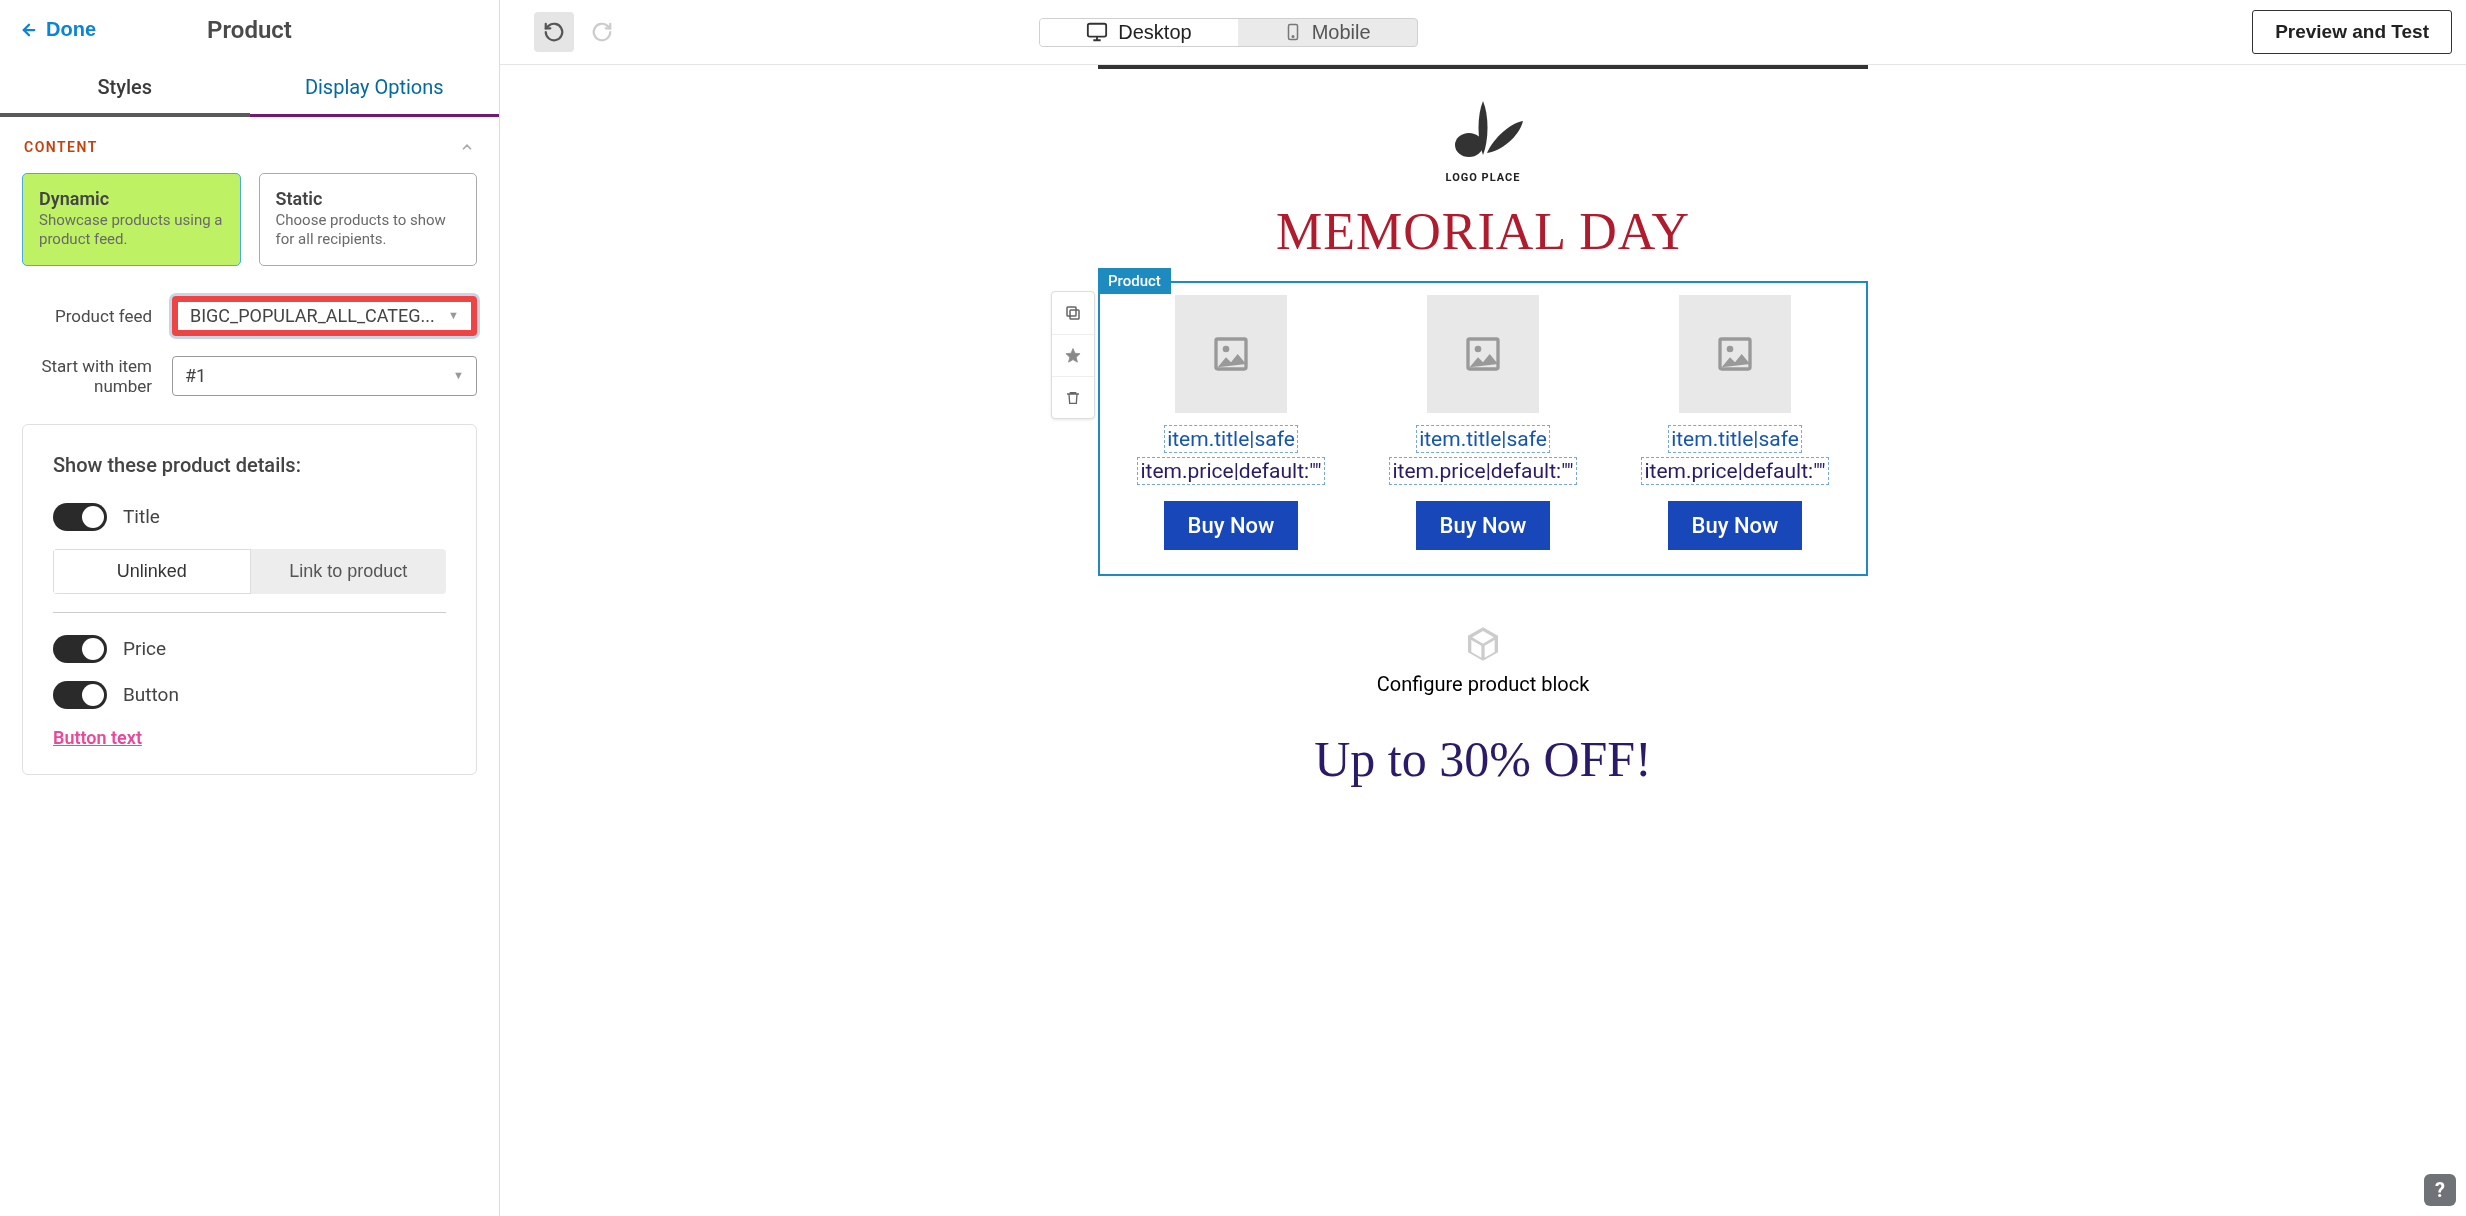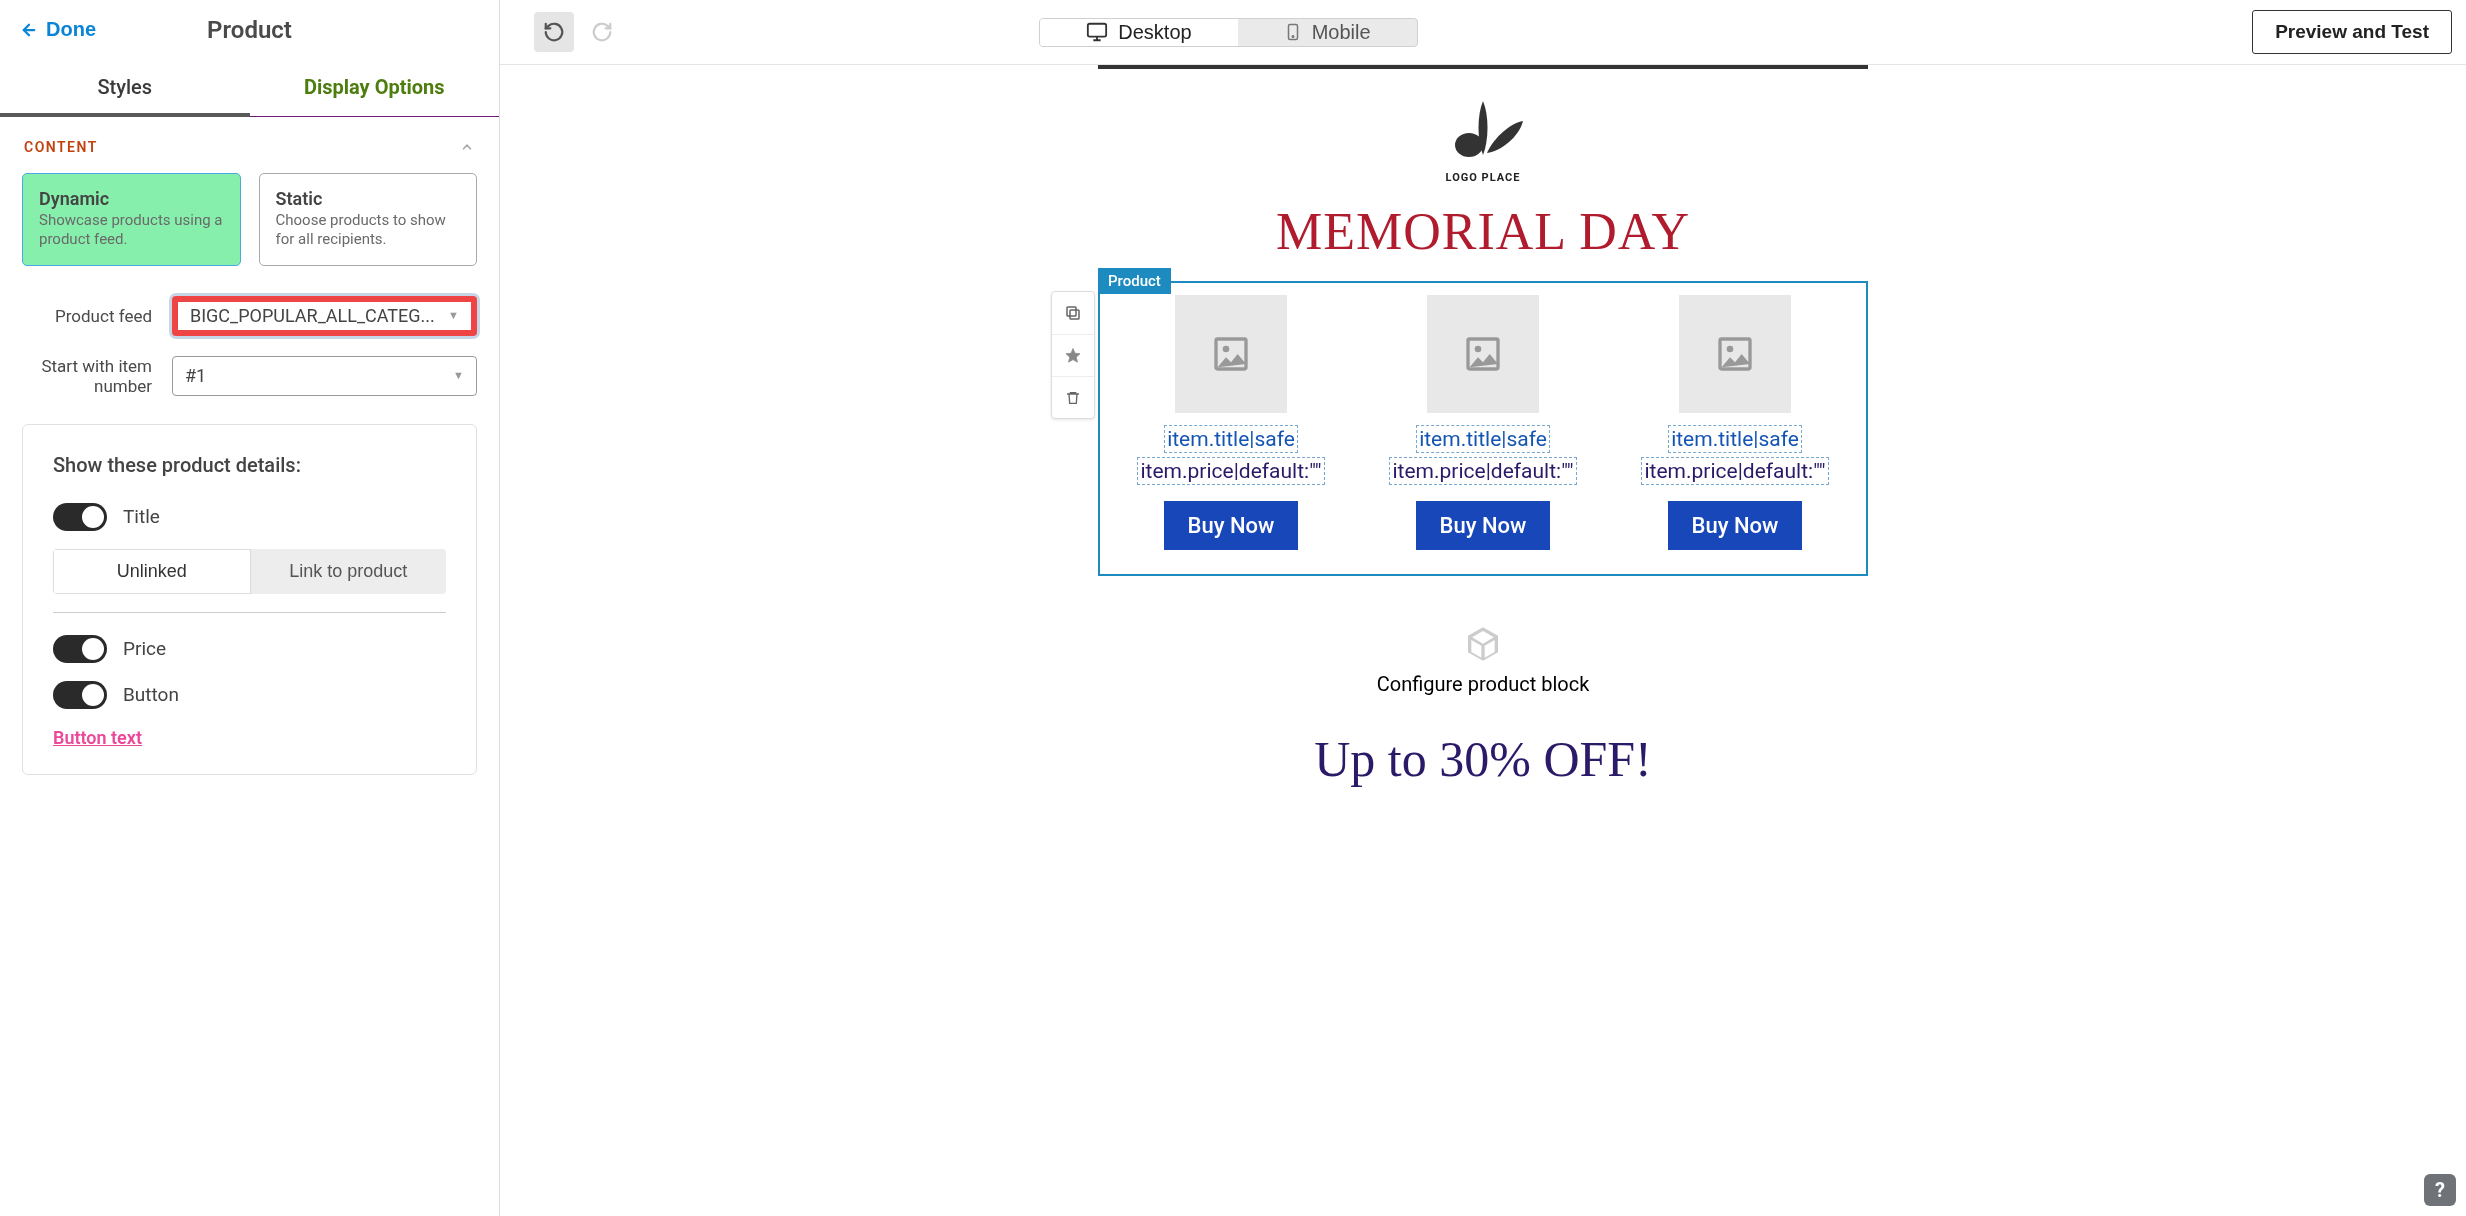--- a/index.html
+++ b/index.html
@@ -7,32 +7,32 @@
 
 .app { display: flex; height: 100vh; }
 
 
 .sidebar { width: 500px; border-right: 1px solid #ddd; display: flex; flex-direction: column; overflow-y: auto; }
 .sidebar-header { display: flex; align-items: center; padding: 18px 20px 20px; position: relative; }
 .done-btn { display: flex; align-items: center; gap: 8px; color: #0984d6; font-weight: 600; font-size: 20px; cursor: pointer; background: none; border: none; }
 .panel-title { position: absolute; left: 0; right: 0; text-align: center; font-size: 24px; font-weight: 600; color: #4a4a4a; pointer-events: none; }
 
 .tabs { display: flex; }
-.tab { flex: 1; text-align: center; padding: 14px 0 14px; font-size: 20px; color: #4d7c0f; cursor: pointer; border-bottom: 1px solid #701a75; font-weight: bold; }
+.tab { flex: 1; text-align: center; padding: 14px 0 14px; font-size: 20px; color: #0369a1; cursor: pointer; border-bottom: 3px solid #701a75; }
 .tab.active { color: #3a3a3a; font-weight: 500; border-bottom: 4px solid #5a5a5a; }
 
 .panel-body { padding: 0; }
 
 .section-head { display: flex; align-items: center; justify-content: space-between; padding: 22px 24px 18px; }
 .section-title { font-size: 14px; letter-spacing: 1.5px; color: #c2410c; font-weight: 600; }
 .chevron { color: #aaa; font-size: 18px; }
 
 .content-type-row { display: flex; gap: 18px; padding: 0 22px 24px; }
 .type-card { flex: 1; border: 1px solid #aaa; border-radius: 5px; padding: 14px 16px 16px; cursor: pointer; }
-.type-card.selected { background: #86efac; border-color: #4aa9e0; }
+.type-card.selected { background: #bef264; border-color: #4aa9e0; }
 .type-card .card-title { font-size: 18px; font-weight: 600; color: #444; margin-bottom: 2px; }
 .type-card .card-sub { font-size: 15px; color: #6a6a6a; line-height: 1.25; }
 
 .field-row { display: flex; align-items: center; gap: 20px; padding: 6px 22px 14px; }
 .field-label { width: 130px; font-size: 17px; color: #4a4a4a; text-align: right; }
 .select-ctrl { flex: 1; height: 40px; border: 1px solid #999; border-radius: 4px; display: flex; align-items: center; justify-content: space-between; padding: 0 12px; font-size: 18px; color: #444; background: #fff; position: relative; cursor: pointer; }
 .select-ctrl.focused { border: 6px solid #ef4444; box-shadow: 0 0 0 3px rgba(26,90,160,.25); justify-content: space-between; }
 .select-caret { color: #999; font-size: 11px; }
 
 .details-box { margin: 14px 22px; border: 1px solid #e0e0e0; border-radius: 6px; padding: 28px 30px 26px; }

